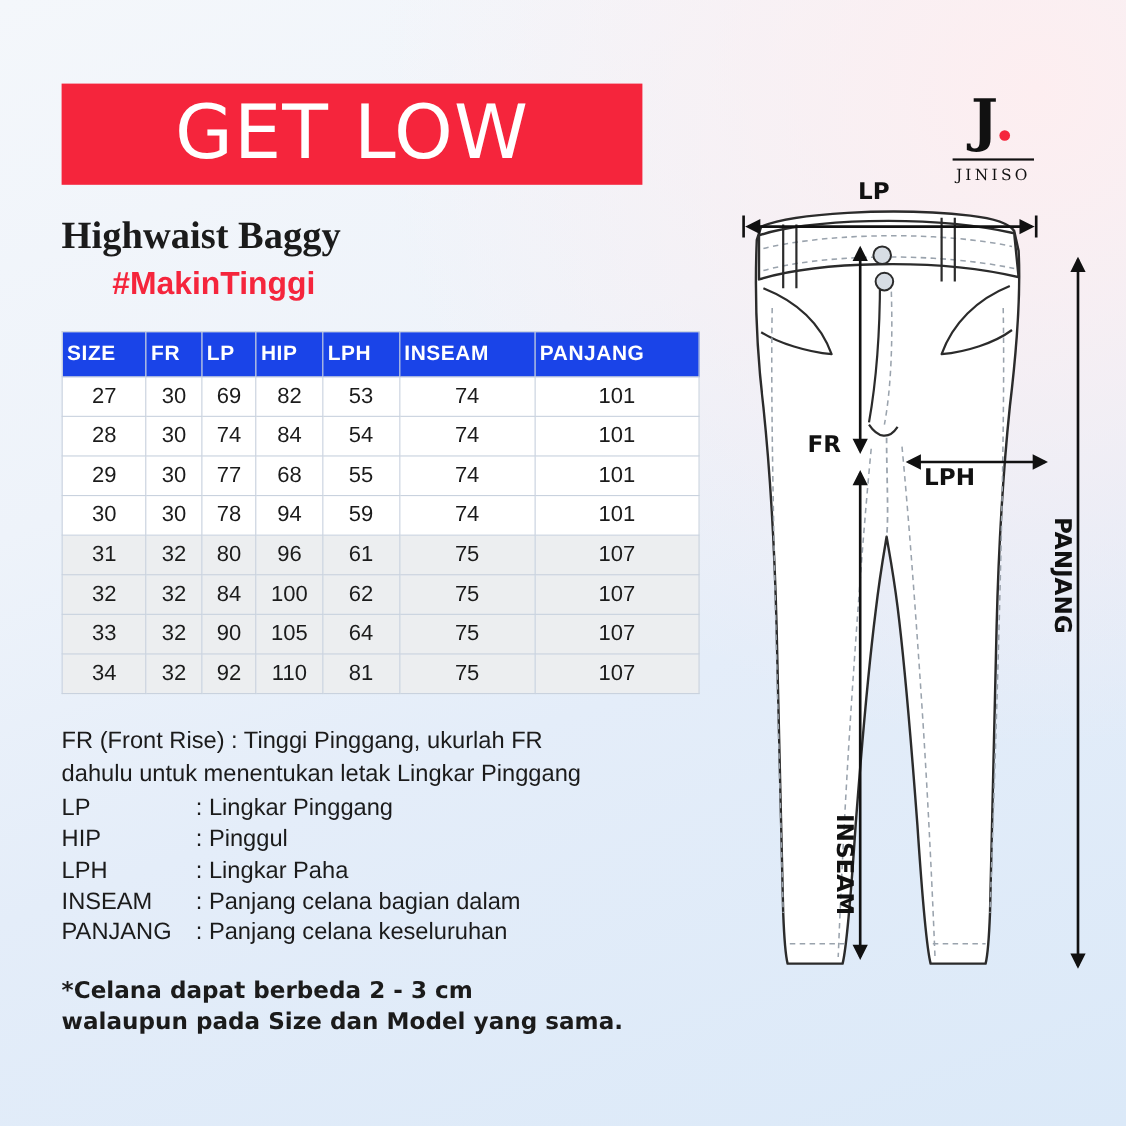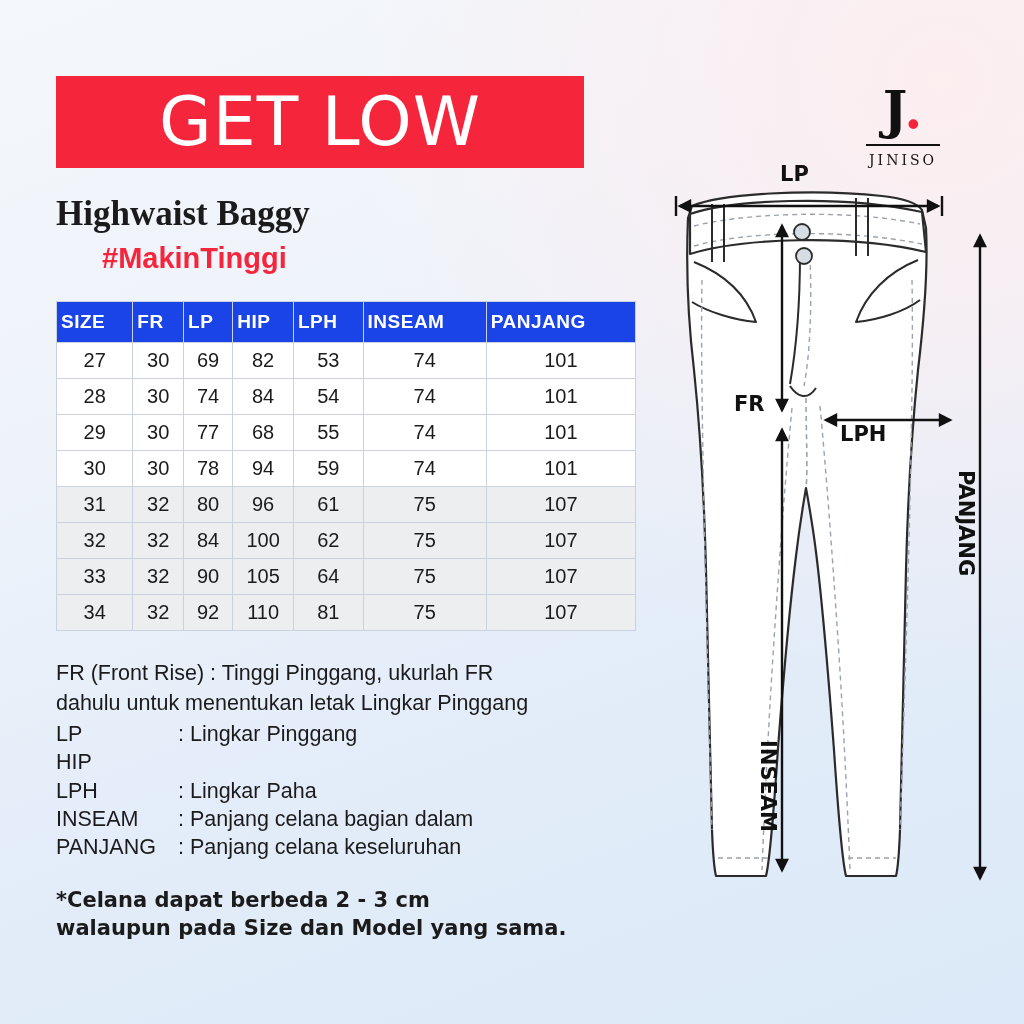--- a/index.html
+++ b/index.html
@@ -283,20 +283,21 @@
     <div class="legend">
       <div class="lead">FR (Front Rise) : Tinggi Pinggang, ukurlah FR</div>
       <div class="lead">dahulu untuk menentukan letak Lingkar Pinggang</div>
 
       <div class="legend-row">
         <div class="legend-key">LP</div>
         <div class="legend-val">: Lingkar Pinggang</div>
       </div>
       <div class="legend-row">
         <div class="legend-key">HIP</div>
+        <div class="legend-val">: Pinggul</div>
       </div>
       <div class="legend-row">
         <div class="legend-key">LPH</div>
         <div class="legend-val">: Lingkar Paha</div>
       </div>
       <div class="legend-row">
         <div class="legend-key">INSEAM</div>
         <div class="legend-val">: Panjang celana bagian dalam</div>
       </div>
       <div class="legend-row">

